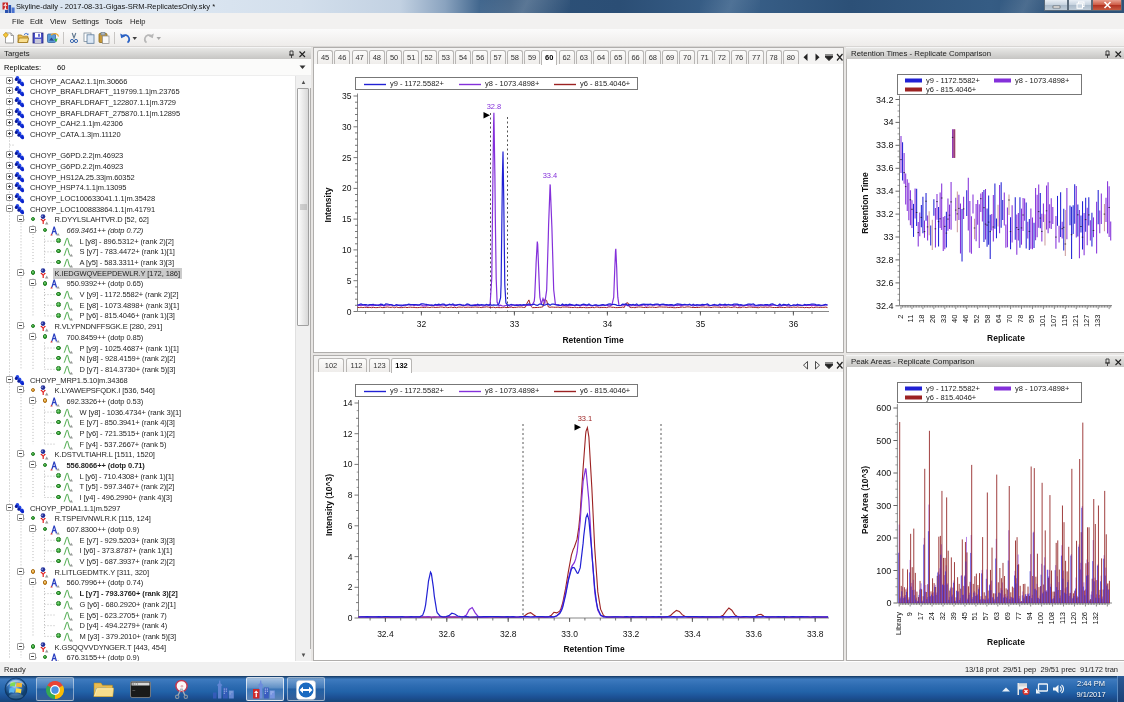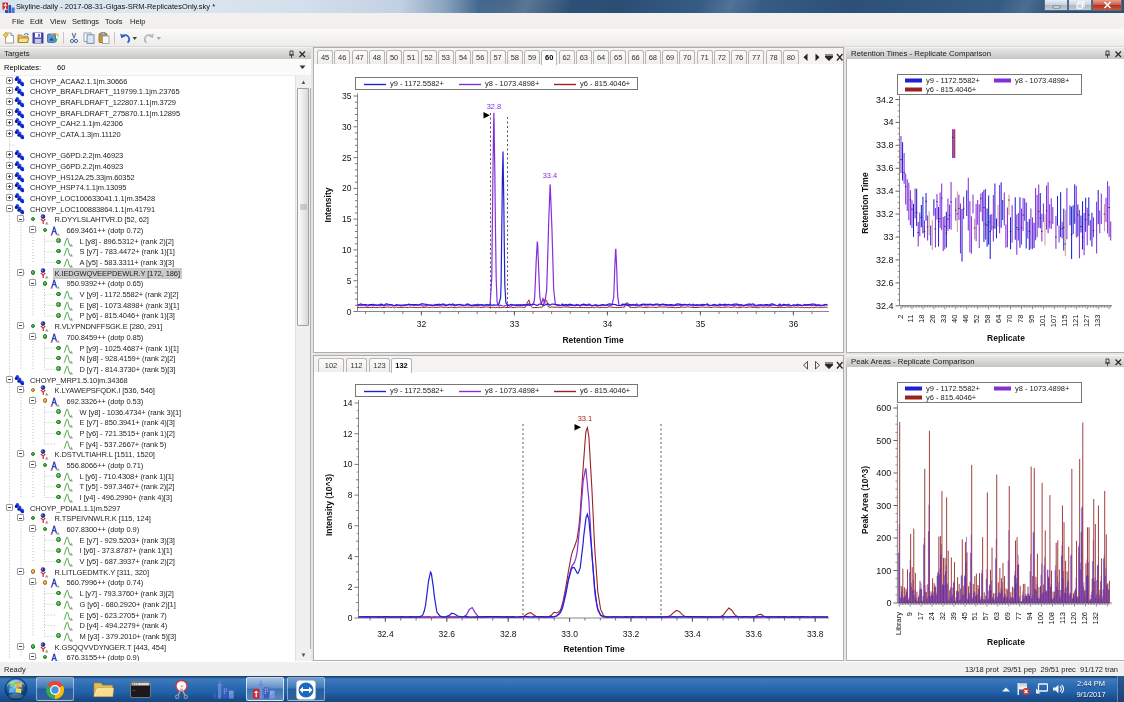--- a/index.html
+++ b/index.html
@@ -410,21 +410,21 @@
       <span class="texp" style="left:17px"></span>
       <span class="tdot g" style="left:30.5px"></span>
       <span class="abs" style="left:38px;top:0px"><svg width="11" height="11" viewBox="0 0 11 11">
           <circle cx="5" cy="2.6" r="2.3" fill="#23309a"></circle>
           <circle cx="4.2" cy="2.2" r="0.9" fill="#7f8ad0"></circle>
           <path d="M2.2 5 L4.6 7.6 L4.6 10 L5.8 10 L5.8 7.6 L8 5 L6.4 5 L5.2 6.4 L3.9 5 Z" fill="#e02020"></path>
           <path d="M7 10.5 L10.4 10.5 L8.7 7.6 Z" fill="#9a9a9a"></path>
         </svg></span>
       <span class="abs" style="left:52.5px;padding:0 2px">R.DYYLSLAHTVR.D [52, 62]</span>
     </div>
-    <div class="trow" style="top:225.02px;left:0;width:337px;">
+    <div class="trow" style="top:225.02px;left:0;width:337px;font-style:italic;">
       <span class="texp" style="left:29px"></span>
       <span class="tdot g" style="left:42.5px"></span>
       <span class="abs" style="left:50px;top:0px"><svg width="10" height="11" viewBox="0 0 10 11">
           <path d="M1.2 9.4 L3.6 1.6 L4.8 1.6 L7.2 9.4 L5.8 9.4 L5.2 7.2 L3.1 7.2 L2.5 9.4 Z M3.5 6 L4.8 6 L4.15 3.5 Z" fill="#2a3fc0"></path>
           <path d="M0.4 10.4 L2.6 10.4 L1.4 8.4 Z" fill="#d03030"></path>
           <path d="M6.4 10.6 L9.8 10.6 L8.1 7.9 Z" fill="#9a9a9a"></path>
         </svg></span>
       <span class="abs" style="left:64.5px;padding:0 2px">669.3461++ (dotp 0.72)</span>
     </div>
     <div class="trow" style="top:235.70px;left:0;width:311px;">
@@ -611,21 +611,21 @@
       <span class="texp" style="left:17px"></span>
       <span class="tdot g" style="left:30.5px"></span>
       <span class="abs" style="left:38px;top:0px"><svg width="11" height="11" viewBox="0 0 11 11">
           <circle cx="5" cy="2.6" r="2.3" fill="#23309a"></circle>
           <circle cx="4.2" cy="2.2" r="0.9" fill="#7f8ad0"></circle>
           <path d="M2.2 5 L4.6 7.6 L4.6 10 L5.8 10 L5.8 7.6 L8 5 L6.4 5 L5.2 6.4 L3.9 5 Z" fill="#e02020"></path>
           <path d="M7 10.5 L10.4 10.5 L8.7 7.6 Z" fill="#9a9a9a"></path>
         </svg></span>
       <span class="abs" style="left:52.5px;padding:0 2px">K.DSTVLTIAHR.L [1511, 1520]</span>
     </div>
-    <div class="trow" style="top:459.98px;left:0;width:250px;">
+    <div class="trow" style="top:459.98px;left:0;width:250px;font-weight:bold;">
       <span class="texp" style="left:29px"></span>
       <span class="tdot g" style="left:42.5px"></span>
       <span class="abs" style="left:50px;top:0px"><svg width="10" height="11" viewBox="0 0 10 11">
           <path d="M1.2 9.4 L3.6 1.6 L4.8 1.6 L7.2 9.4 L5.8 9.4 L5.2 7.2 L3.1 7.2 L2.5 9.4 Z M3.5 6 L4.8 6 L4.15 3.5 Z" fill="#2a3fc0"></path>
           <path d="M0.4 10.4 L2.6 10.4 L1.4 8.4 Z" fill="#d03030"></path>
           <path d="M6.4 10.6 L9.8 10.6 L8.1 7.9 Z" fill="#9a9a9a"></path>
         </svg></span>
       <span class="abs" style="left:64.5px;padding:0 2px">556.8066++ (dotp 0.71)</span>
     </div>
     <div class="trow" style="top:470.66px;left:0;width:311px;">
@@ -725,21 +725,21 @@
     <div class="trow" style="top:577.46px;left:0;width:311px;">
       <span class="texp" style="left:29px"></span>
       <span class="tdot y" style="left:42.5px"></span>
       <span class="abs" style="left:50px;top:0px"><svg width="10" height="11" viewBox="0 0 10 11">
           <path d="M1.2 9.4 L3.6 1.6 L4.8 1.6 L7.2 9.4 L5.8 9.4 L5.2 7.2 L3.1 7.2 L2.5 9.4 Z M3.5 6 L4.8 6 L4.15 3.5 Z" fill="#2a3fc0"></path>
           <path d="M0.4 10.4 L2.6 10.4 L1.4 8.4 Z" fill="#d03030"></path>
           <path d="M6.4 10.6 L9.8 10.6 L8.1 7.9 Z" fill="#9a9a9a"></path>
         </svg></span>
       <span class="abs" style="left:64.5px;padding:0 2px">560.7996++ (dotp 0.74)</span>
     </div>
-    <div class="trow" style="top:588.14px;left:0;width:311px;">
+    <div class="trow" style="top:588.14px;left:0;width:311px;font-weight:bold;">
       <span class="tdot g" style="left:56px"></span>
       <span class="abs" style="left:63px;top:0px"><svg width="11" height="11" viewBox="0 0 11 11">
           <path d="M0.8 9.6 C2.4 9.6 2.8 2.2 4.2 2.2 C5.6 2.2 5.4 9.6 7.6 9.6" stroke="#5ab05a" stroke-width="1.05" fill="none"></path>
           <path d="M6.6 10.5 L10 10.5 L8.3 7.8 Z" fill="#9a9a9a"></path>
         </svg></span>
       <span class="abs" style="left:77.5px;padding:0 2px">L [y7] - 793.3760+ (rank 3)[2]</span>
     </div>
     <div class="trow" style="top:598.82px;left:0;width:311px;">
       <span class="tdot g" style="left:56px"></span>
       <span class="abs" style="left:63px;top:0px"><svg width="11" height="11" viewBox="0 0 11 11">

